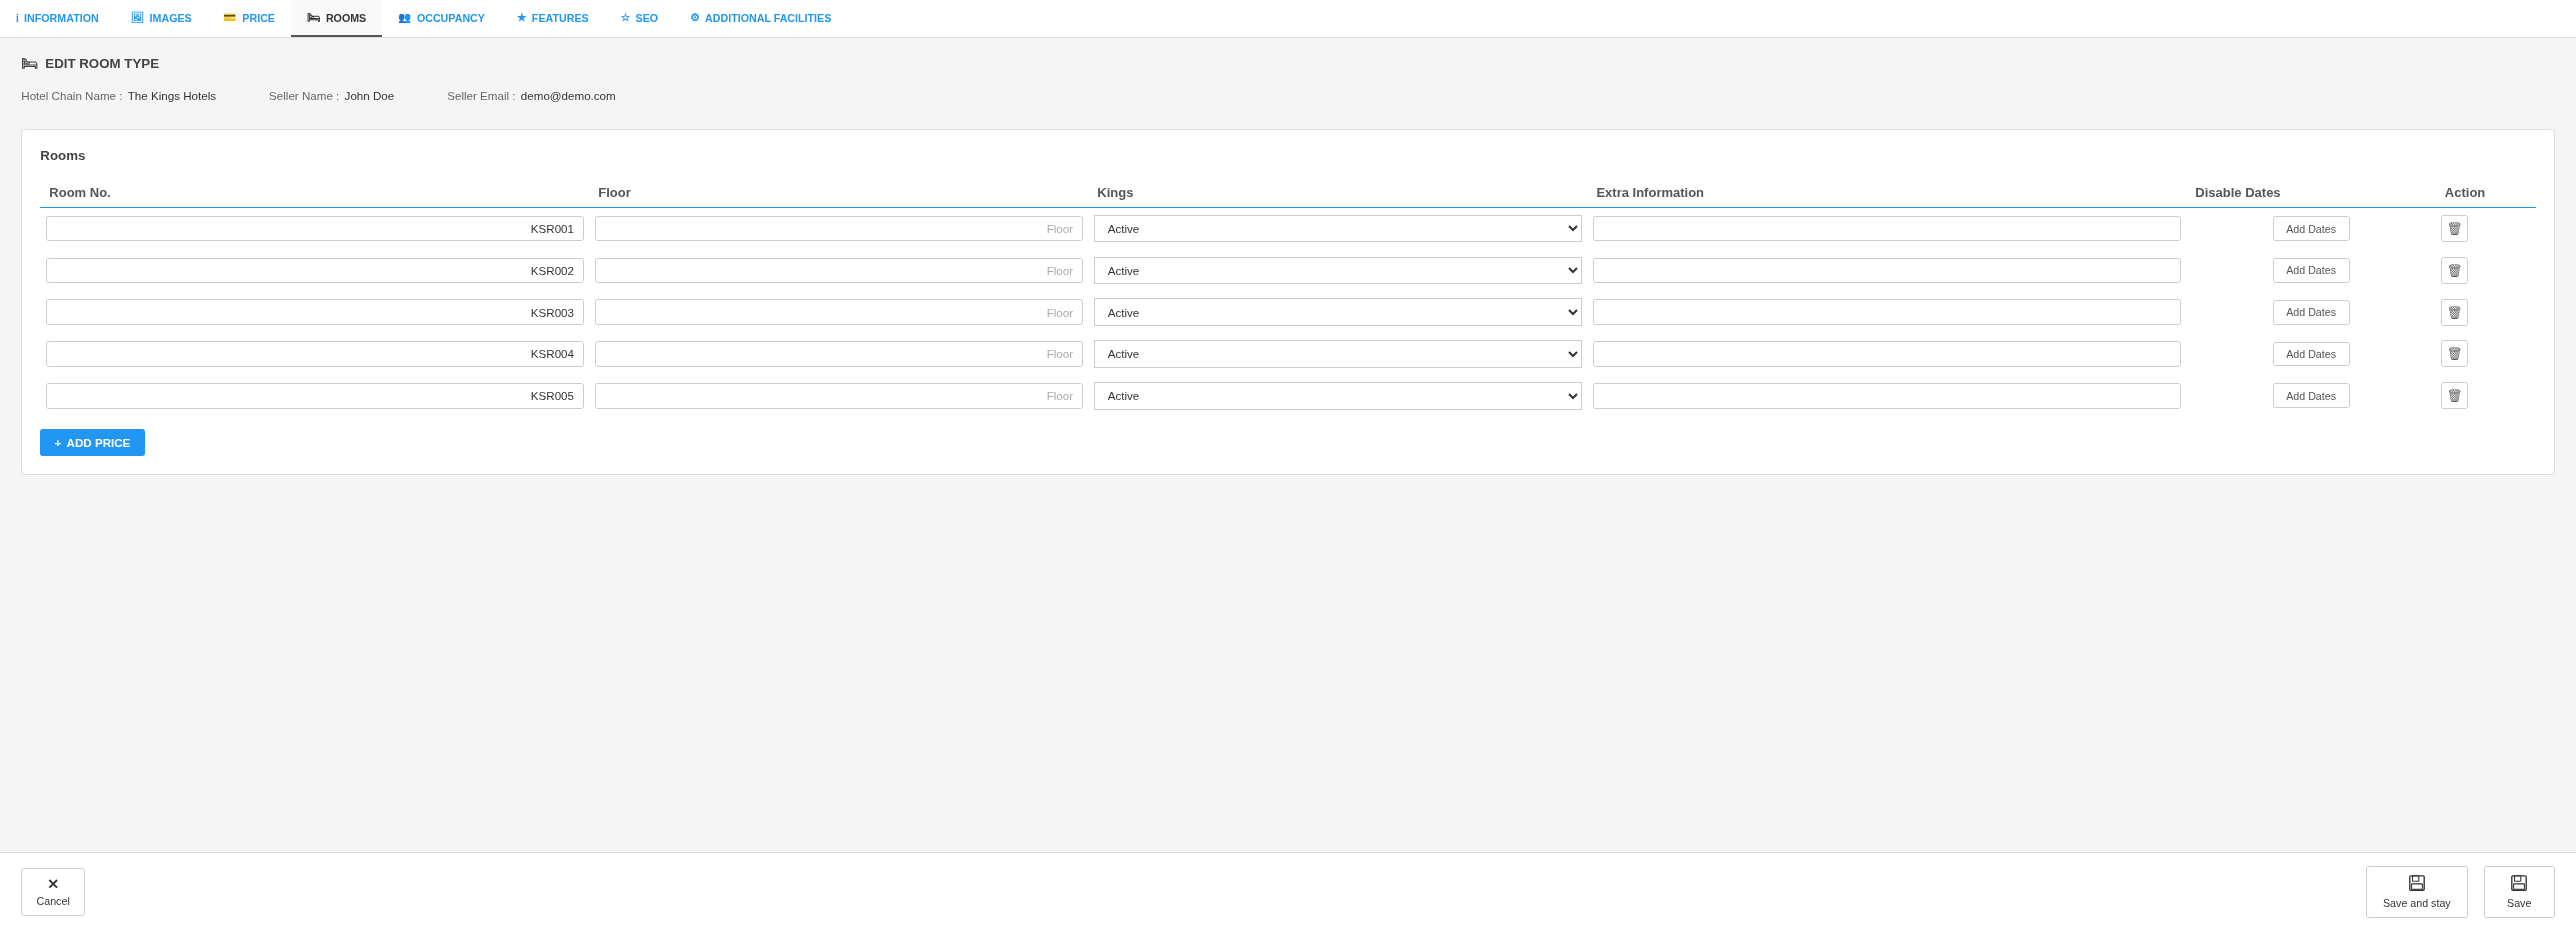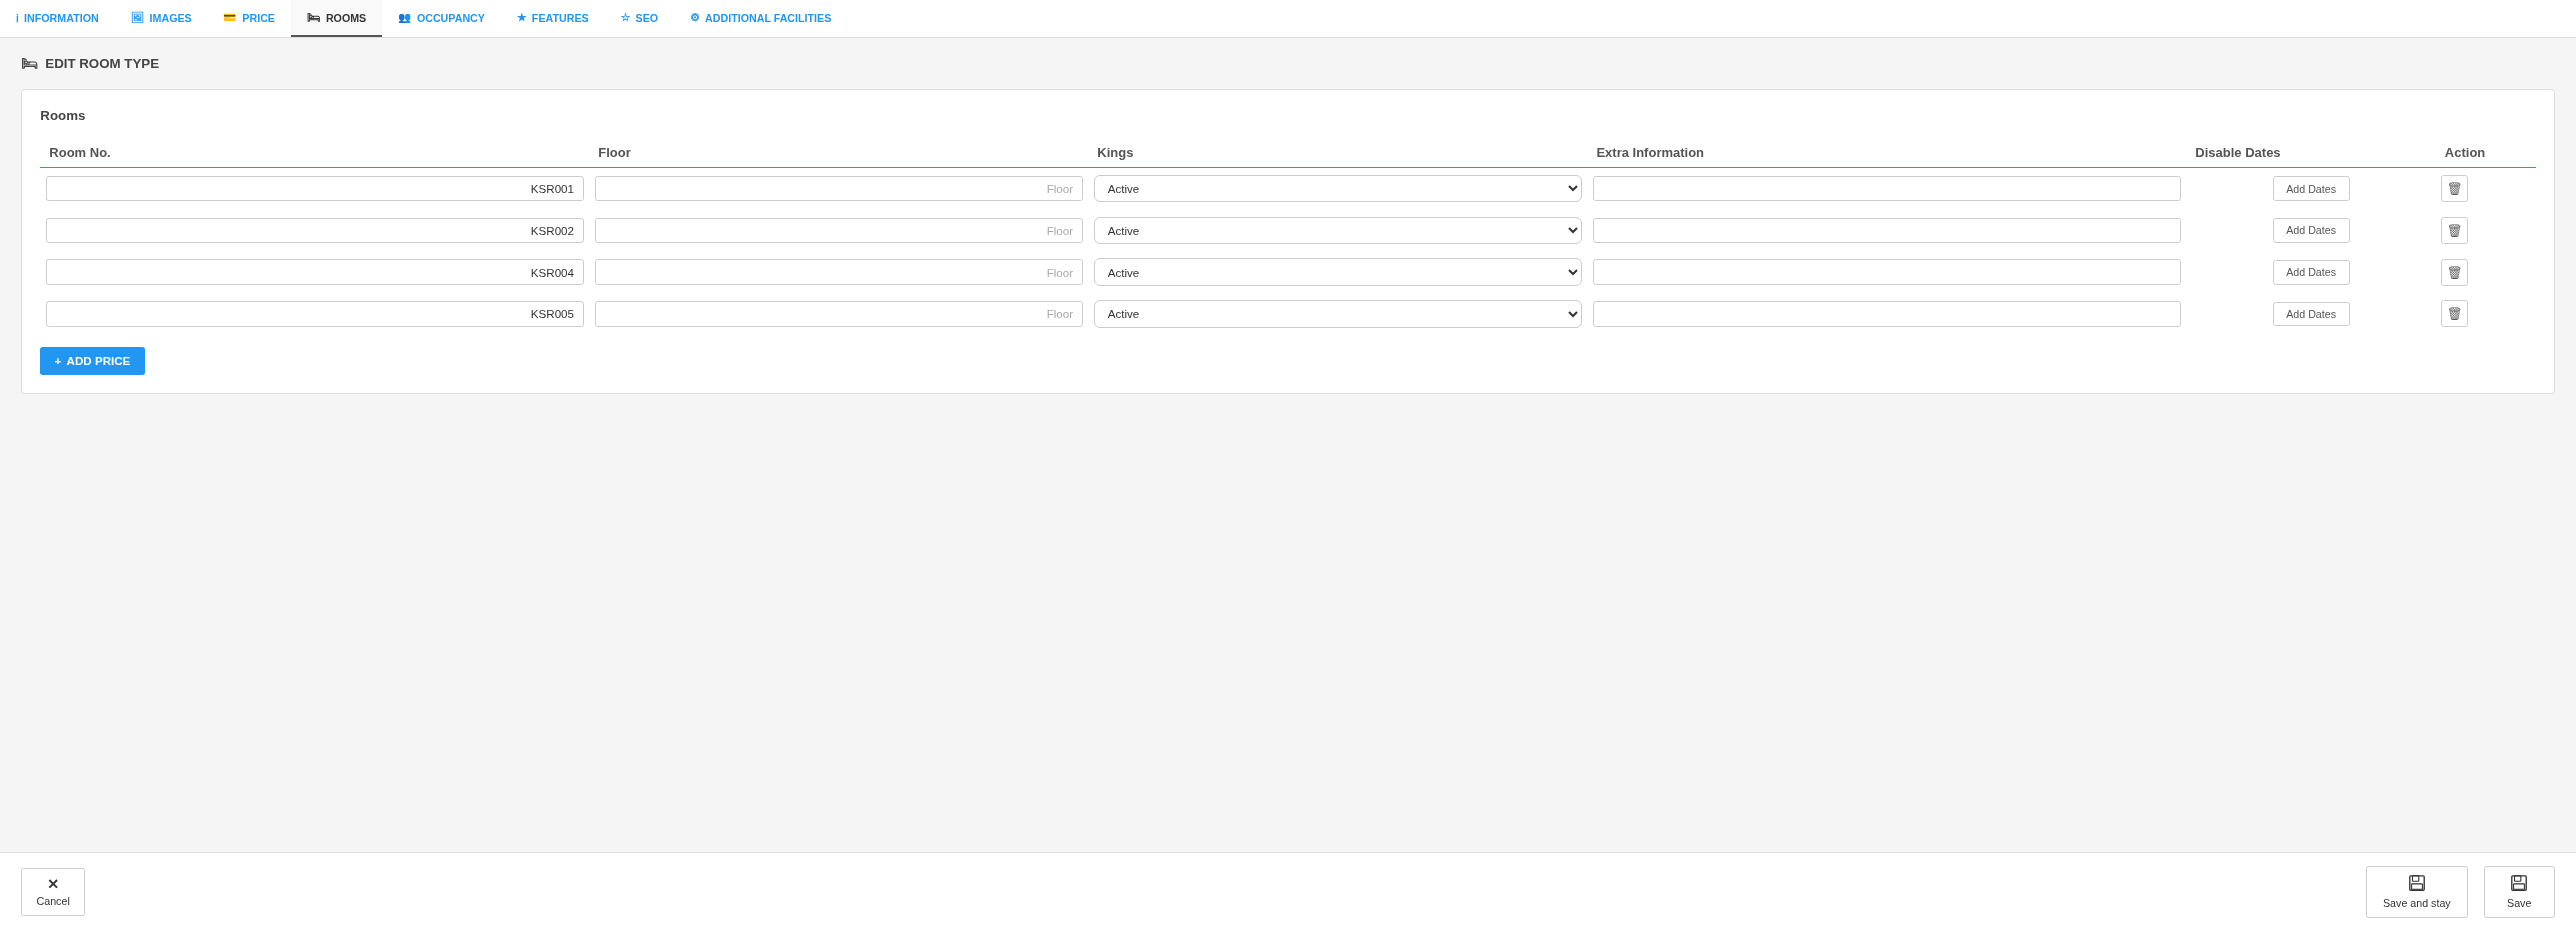--- a/index.html
+++ b/index.html
@@ -111,21 +111,21 @@
       text-align: right;
     }
     .room-input::placeholder {
       color: #aaa;
     }
 
     .status-select {
       width: 100%;
       padding: 5.3px 9px;
       border: 0.9px solid #ccc;
-      border-radius: 6px;
+      border-radius: 0;
       font-size: 11.6px;
       color: #333;
       background: #fff;
       appearance: auto;
     }
 
     .add-dates-btn {
       padding: 5.3px 12.5px;
       border: 0.9px solid #ccc;
       border-radius: 2.7px;
@@ -259,20 +259,34 @@
   </div>
 </nav>
 
 <div class="page-content">
 
   <div class="page-title">
     <span>🛏</span>
     <span>EDIT ROOM TYPE</span>
   </div>
 
+  <div class="info-bar">
+    <div class="info-item">
+      <span class="info-label">Hotel Chain Name :</span>
+      <span class="info-value">The Kings Hotels</span>
+    </div>
+    <div class="info-item">
+      <span class="info-label">Seller Name :</span>
+      <span class="info-value">John Doe</span>
+    </div>
+    <div class="info-item">
+      <span class="info-label">Seller Email :</span>
+      <span class="info-value">demo@demo.com</span>
+    </div>
+  </div>
 
   <div class="rooms-section">
     <div class="rooms-title">Rooms</div>
 
     <table class="rooms-table">
       <thead>
         <tr>
           <th class="col-room-no">Room No.</th>
           <th class="col-floor">Floor</th>
           <th class="col-status">Kings</th>
@@ -301,20 +315,42 @@
       <td class="col-dates" style="text-align:center;">
         <button class="add-dates-btn">Add Dates</button>
       </td>
       <td class="col-action" style="text-align:center;">
         <button class="delete-btn">🗑</button>
       </td>
     </tr>
           <tr>
       <td class="col-room-no">
         <input class="room-input" type="text" value="KSR002" style="">
+      </td>
+      <td class="col-floor">
+        <input class="room-input" type="text" placeholder="Floor" value="" style="">
+      </td>
+      <td class="col-status">
+        <select class="status-select">
+          <option selected="">Active</option><option>Inactive</option>
+        </select>
+      </td>
+      <td class="col-extra">
+        <input class="room-input" type="text" value="" style="">
+      </td>
+      <td class="col-dates" style="text-align:center;">
+        <button class="add-dates-btn">Add Dates</button>
+      </td>
+      <td class="col-action" style="text-align:center;">
+        <button class="delete-btn">🗑</button>
+      </td>
+    </tr>
+          <tr>
+      <td class="col-room-no">
+        <input class="room-input" type="text" value="KSR003" style="">
       </td>
       <td class="col-floor">
         <input class="room-input" type="text" placeholder="Floor" value="" style="">
       </td>
       <td class="col-status">
         <select class="status-select">
           <option selected="">Active</option><option>Inactive</option>
         </select>
       </td>
       <td class="col-extra">

